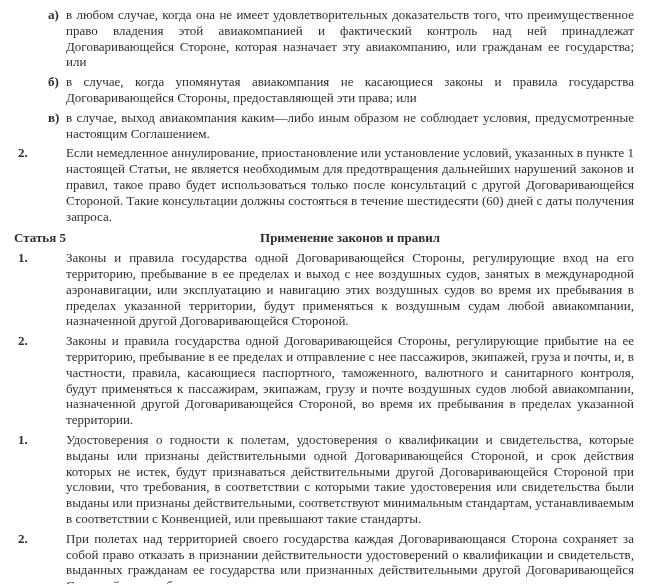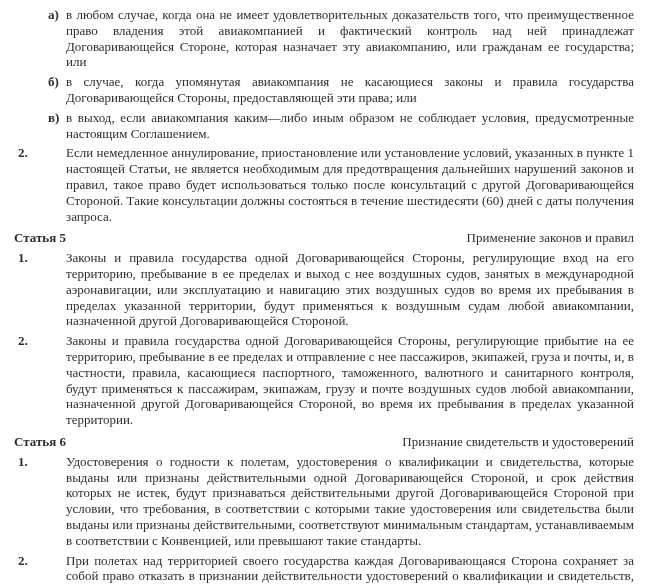--- a/index.html
+++ b/index.html
@@ -36,42 +36,42 @@
     top: 0;
     font-weight: 700;
     white-space: nowrap;
   }
   .lettered .label { left: 48px; }
   .numbered .label { left: 18px; }
   .numbered { margin-top: 3px; }
   .article  { margin-top: 6px; }
   .article .label { left: 14px; }
   .article .title {
-    font-weight: 400;
-    text-align: right;
+    font-weight: 700;
+    text-align: center;
   }
 </style>
 </head>
 <body>
 
 <div class="doc">
 
   <div class="block lettered">
     <span class="label">а)</span>
     <p>в любом случае, когда она не имеет удовлетворительных доказательств того, что преимущественное право владения этой авиакомпанией и фактический контроль над ней принадлежат Договаривающейся Стороне, которая назначает эту авиакомпанию, или гражданам ее государства; или</p>
   </div>
 
   <div class="block lettered">
     <span class="label">б)</span>
     <p>в случае, когда упомянутая авиакомпания не касающиеся законы и правила государства Договаривающейся Стороны, предоставляющей эти права; или</p>
   </div>
 
   <div class="block lettered">
     <span class="label">в)</span>
-    <p>в выход, если авиакомпания каким—либо иным образом не соблюдает условия, предусмотренные настоящим Соглашением.</p>
+    <p>в случае, выход авиакомпания каким—либо иным образом не соблюдает условия, предусмотренные настоящим Соглашением.</p>
   </div>
 
   <div class="block numbered">
     <span class="label">2.</span>
     <p>Если немедленное аннулирование, приостановление или установление условий, указанных в пункте 1 настоящей Статьи, не является необходимым для предотвращения дальнейших нарушений законов и правил, такое право будет использоваться только после консультаций с другой Договаривающейся Стороной. Такие консультации должны состояться в течение шестидесяти (60) дней с даты получения запроса.</p>
   </div>
 
   <div class="block article">
     <span class="label">Статья 5</span>
     <p class="title">Применение законов и правил</p>
@@ -80,24 +80,20 @@
   <div class="block numbered">
     <span class="label">1.</span>
     <p>Законы и правила государства одной Договаривающейся Стороны, регулирующие вход на его территорию, пребывание в ее пределах и выход с нее воздушных судов, занятых в международной аэронавигации, или эксплуатацию и навигацию этих воздушных судов во время их пребывания в пределах указанной территории, будут применяться к воздушным судам любой авиакомпании, назначенной другой Договаривающейся Стороной.</p>
   </div>
 
   <div class="block numbered">
     <span class="label">2.</span>
     <p>Законы и правила государства одной Договаривающейся Стороны, регулирующие прибытие на ее территорию, пребывание в ее пределах и отправление с нее пассажиров, экипажей, груза и почты, и, в частности, правила, касающиеся паспортного, таможенного, валютного и санитарного контроля, будут применяться к пассажирам, экипажам, грузу и почте воздушных судов любой авиакомпании, назначенной другой Договаривающейся Стороной, во время их пребывания в пределах указанной территории.</p>
   </div>
 
-  <div class="block article">
-    <span class="label">Статья 6</span>
-    <p class="title">Признание свидетельств и удостоверений</p>
-  </div>
 
   <div class="block numbered">
     <span class="label">1.</span>
     <p>Удостоверения о годности к полетам, удостоверения о квалификации и свидетельства, которые выданы или признаны действительными одной Договаривающейся Стороной, и срок действия которых не истек, будут признаваться действительными другой Договаривающейся Стороной при условии, что требования, в соответствии с которыми такие удостоверения или свидетельства были выданы или признаны действительными, соответствуют минимальным стандартам, устанавливаемым в соответствии с Конвенцией, или превышают такие стандарты.</p>
   </div>
 
   <div class="block numbered">
     <span class="label">2.</span>
     <p>При полетах над территорией своего государства каждая Договаривающаяся Сторона сохраняет за собой право отказать в признании действительности удостоверений о квалификации и свидетельств, выданных гражданам ее государства или признанных действительными другой Договаривающейся Стороной, или любым другим государством.</p>
   </div>

